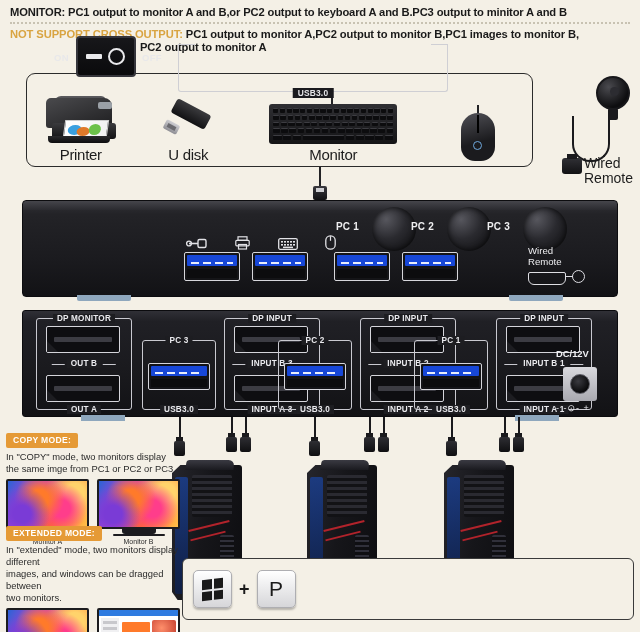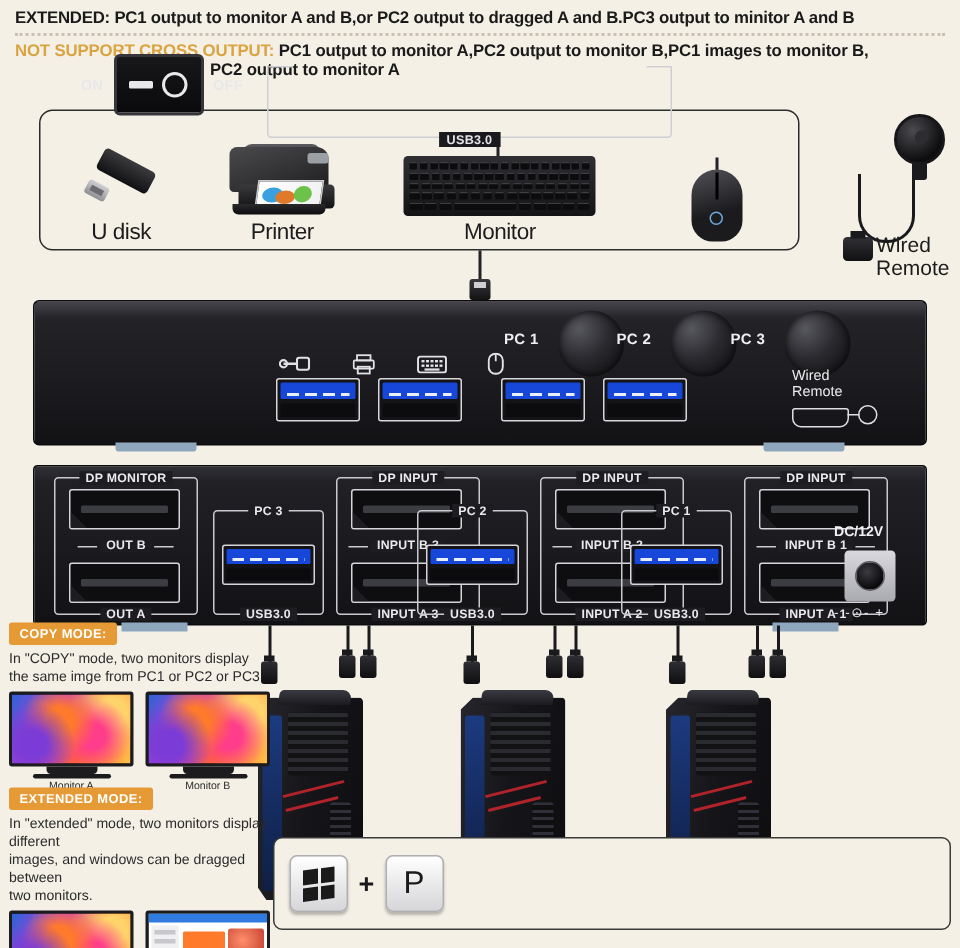--- a/index.html
+++ b/index.html
@@ -247,58 +247,58 @@
   .winlogo { width:21px; height:21px; display:grid; grid-template-columns:1fr 1fr; grid-template-rows:1fr 1fr; gap:2px; transform: skewY(-7deg);}
   .winlogo i { background:#1a1a1a; display:block; }
 </style>
 </head>
 <body>
 
 <div class="page">
 
   <div class="hdr">
     <div class="hdr-line1">
-      <span>EXTENDED:</span><span> PC1 output to monitor A and B,or PC2 output to dragged A and B.PC3 output to minitor A and B</span>
+      <span>MONITOR:</span><span> PC1 output to monitor A and B,or PC2 output to keyboard A and B.PC3 output to minitor A and B</span>
     </div>
     <div class="dotted-sep"></div>
     <div class="hdr-line2">
       <span class="hdr-kw">NOT SUPPORT CROSS OUTPUT:</span><span> PC1 output to monitor A,PC2 output to monitor B,PC1 images to monitor B,</span>
       <span class="hdr-l2b">PC2 output to monitor A</span>
     </div>
   </div>
 
   <div class="periph-box">
     <div class="periph-row">
-
-      <div class="periph">
-        <div class="art">
-          <div class="udisk">
-              <div class="stick"></div>
-              <div class="tip"></div>
-            </div>
-        </div>
-        <div class="lbl">U disk</div>
-      </div>
 
       <div class="periph">
         <div class="art">
           <div class="printer">
             <div class="top"></div>
               <div class="body"></div>
               <div class="panel"></div>
             <div class="tray"></div>
             <div class="paper">
                 <i class="c1"></i>
                 <i class="c2"></i>
                 <i class="c3"></i>
               </div>
             <div class="base"></div>
           </div>
         </div>
         <div class="lbl">Printer</div>
+      </div>
+
+      <div class="periph">
+        <div class="art">
+          <div class="udisk">
+              <div class="stick"></div>
+              <div class="tip"></div>
+            </div>
+        </div>
+        <div class="lbl">U disk</div>
       </div>
 
       <div class="periph" style="flex:1.7">
         <div class="art">
           <div class="kb">
             <div class="cord"></div>
             <div class="board">
                 <div class="rows">
               <div class="r">
                     <i class="k"></i>
@@ -644,21 +644,21 @@
     <div class="case"></div>
       <div class="top"></div>
       <div class="side"></div>
       <div class="mesh"></div>
     <div class="red1"></div>
       <div class="red2"></div>
       <div class="vent"></div>
       <div class="glow"></div>
   </div>
 
-  <div class="mode" style="top:412px;">
+  <div class="mode" style="top:429px;">
     <span class="badge">COPY MODE:</span>
     <p>
       <span>In "COPY" mode, two monitors display</span><br>
       <span>the same imge from PC1 or PC2 or PC3</span>
     </p>
     <div class="mons">
       <div class="mon">
         <div class="screen">
             <div class="art-abs"></div>
           </div>

